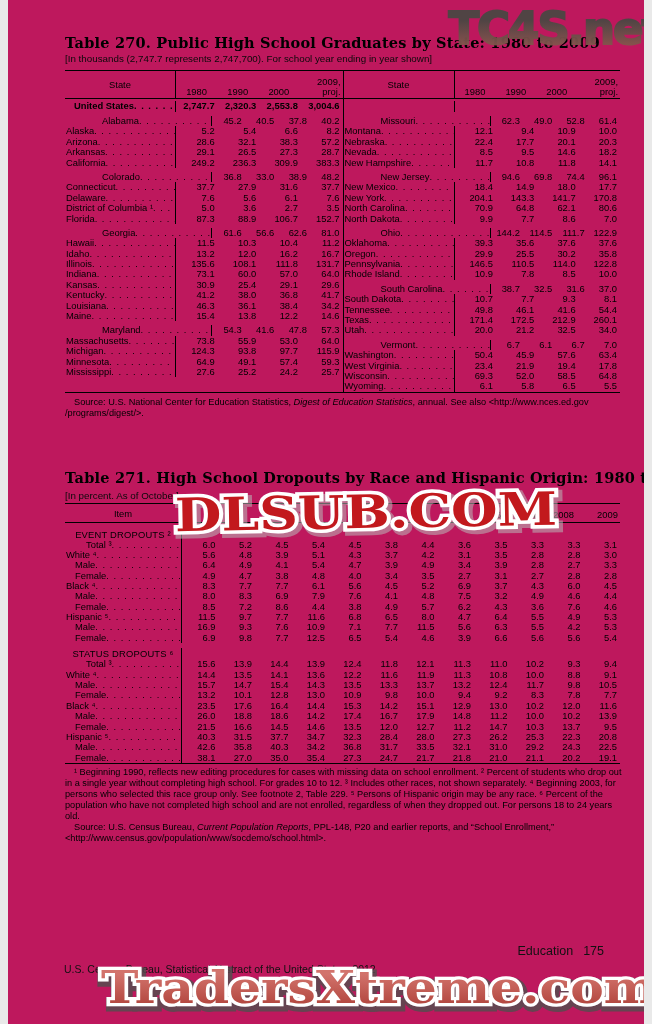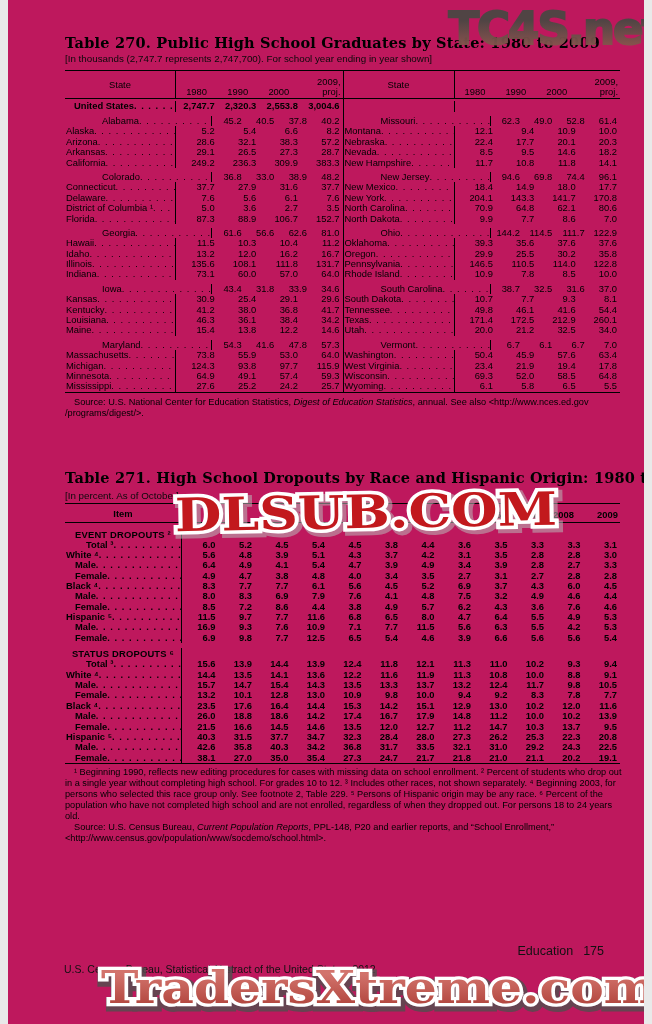--- a/index.html
+++ b/index.html
@@ -27,21 +27,21 @@
   #t270 .row.gs{height:14.4px;padding-top:4px;margin-left:36px;}
   #t270 .row.us{height:13px;padding-top:1.5px;}
   .row.bold{font-weight:bold;}
   .lab{display:flex;overflow:hidden;white-space:nowrap;min-width:0;}
   #t270 .lab{width:110px;}
   .lab-t{flex:none;padding-left:1px;}
   #t270 .row.us .lab-t{padding-left:9px;}
   .dots{flex:1;overflow:hidden;min-width:0;}
   .dots::after{content:" . . . . . . . . . . . . . . . . . . . . . . . . . . . . . . . . . . . . .";letter-spacing:1px;}
   .cell{flex:1;text-align:right;padding-right:3px;min-width:0;}
-  #t271{top:503px;font-weight:bold;}
+  #t271{top:503px;}
   #t271 .hrow{height:19px;}
   #t271 .stub-h,#t271 .lab,#t271 .sech-lab{width:116px;}
   #t271 .hcell{padding-bottom:3px;}
   #t271 .row{height:10.35px;line-height:10.35px;}
   #t271 .row.ind1 .lab-t{padding-left:5px;margin-left:16px;}
   #t271 .row.ind2 .lab-t{padding-left:10px;}
   .sech{display:flex;height:16.5px;padding-top:5.5px;box-sizing:border-box;}
   .sech-lab{text-align:center;letter-spacing:.2px;}
   .foot{position:absolute;left:57px;width:557px;font-size:9.2px;line-height:11px;}
   .foot p{margin:0;text-indent:9px;}
@@ -265,32 +265,20 @@
         <div class="row">
           <div class="lab">
             <div class="lab-t">Indiana</div>
             <div class="dots"></div>
           </div>
           <div class="vals">
             <div class="cell">73.1</div>
             <div class="cell">60.0</div>
             <div class="cell">57.0</div>
             <div class="cell">64.0</div>
-          </div>
-        </div>
-        <div class="row gs">
-          <div class="lab">
-            <div class="lab-t">Iowa</div>
-            <div class="dots"></div>
-          </div>
-          <div class="vals">
-            <div class="cell">43.4</div>
-            <div class="cell">31.8</div>
-            <div class="cell">33.9</div>
-            <div class="cell">34.6</div>
           </div>
         </div>
         <div class="row">
           <div class="lab">
             <div class="lab-t">Kansas</div>
             <div class="dots"></div>
           </div>
           <div class="vals">
             <div class="cell">30.9</div>
             <div class="cell">25.4</div>

